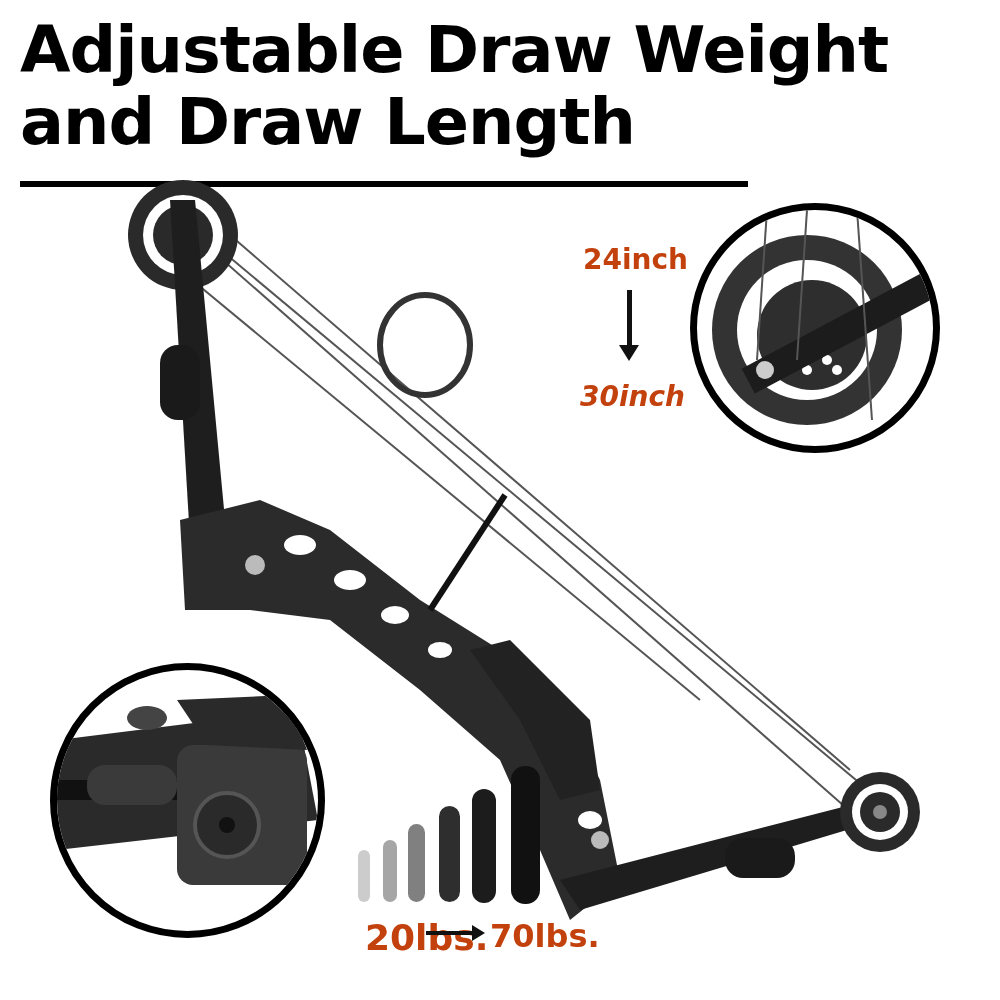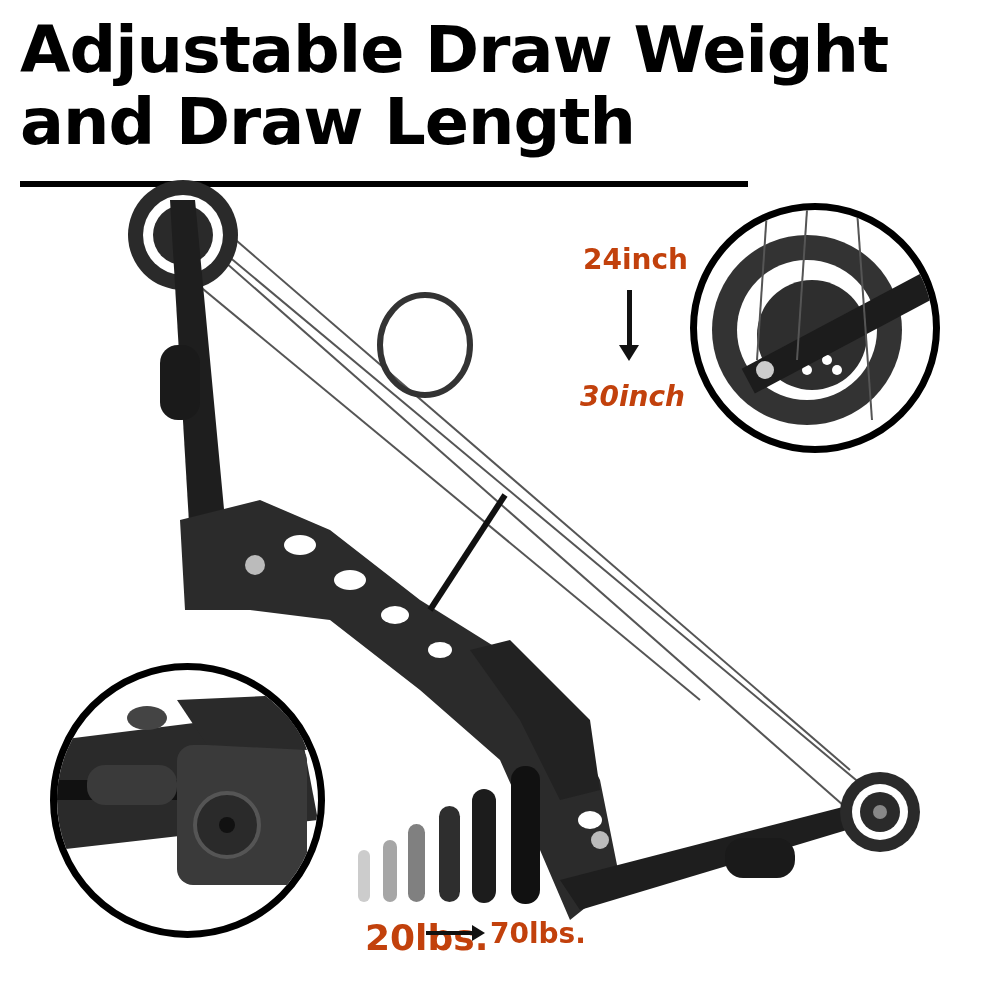--- a/index.html
+++ b/index.html
@@ -109,13 +109,13 @@
   <div class="bar" style="left:358px;top:850px;width:12px;height:52px;background:#cccccc;"></div>
   <div class="bar" style="left:383px;top:840px;width:14px;height:62px;background:#a6a6a6;"></div>
   <div class="bar" style="left:408px;top:824px;width:17px;height:78px;background:#808080;"></div>
   <div class="bar" style="left:439px;top:806px;width:21px;height:96px;background:#2e2e2e;"></div>
   <div class="bar" style="left:472px;top:789px;width:24px;height:114px;background:#1c1c1c;"></div>
   <div class="bar" style="left:511px;top:766px;width:29px;height:138px;background:#111111;"></div>
 </div>
 <div class="lbl" style="left:331px;top:917px;font-size:36px;margin-left:34px;">20lbs.</div>
 <div style="position:absolute;left:426px;top:931px;width:48px;height:4px;background:#111;"></div>
 <div style="position:absolute;left:472px;top:925px;width:0;height:0;border-top:8px solid transparent;border-bottom:8px solid transparent;border-left:13px solid #111;"></div>
-<div class="lbl" style="left:490px;top:917px;font-size:28px;">70lbs.</div>
+<div class="lbl" style="left:490px;top:917px;font-size:32px;">70lbs.</div>
 
 </body></html>

